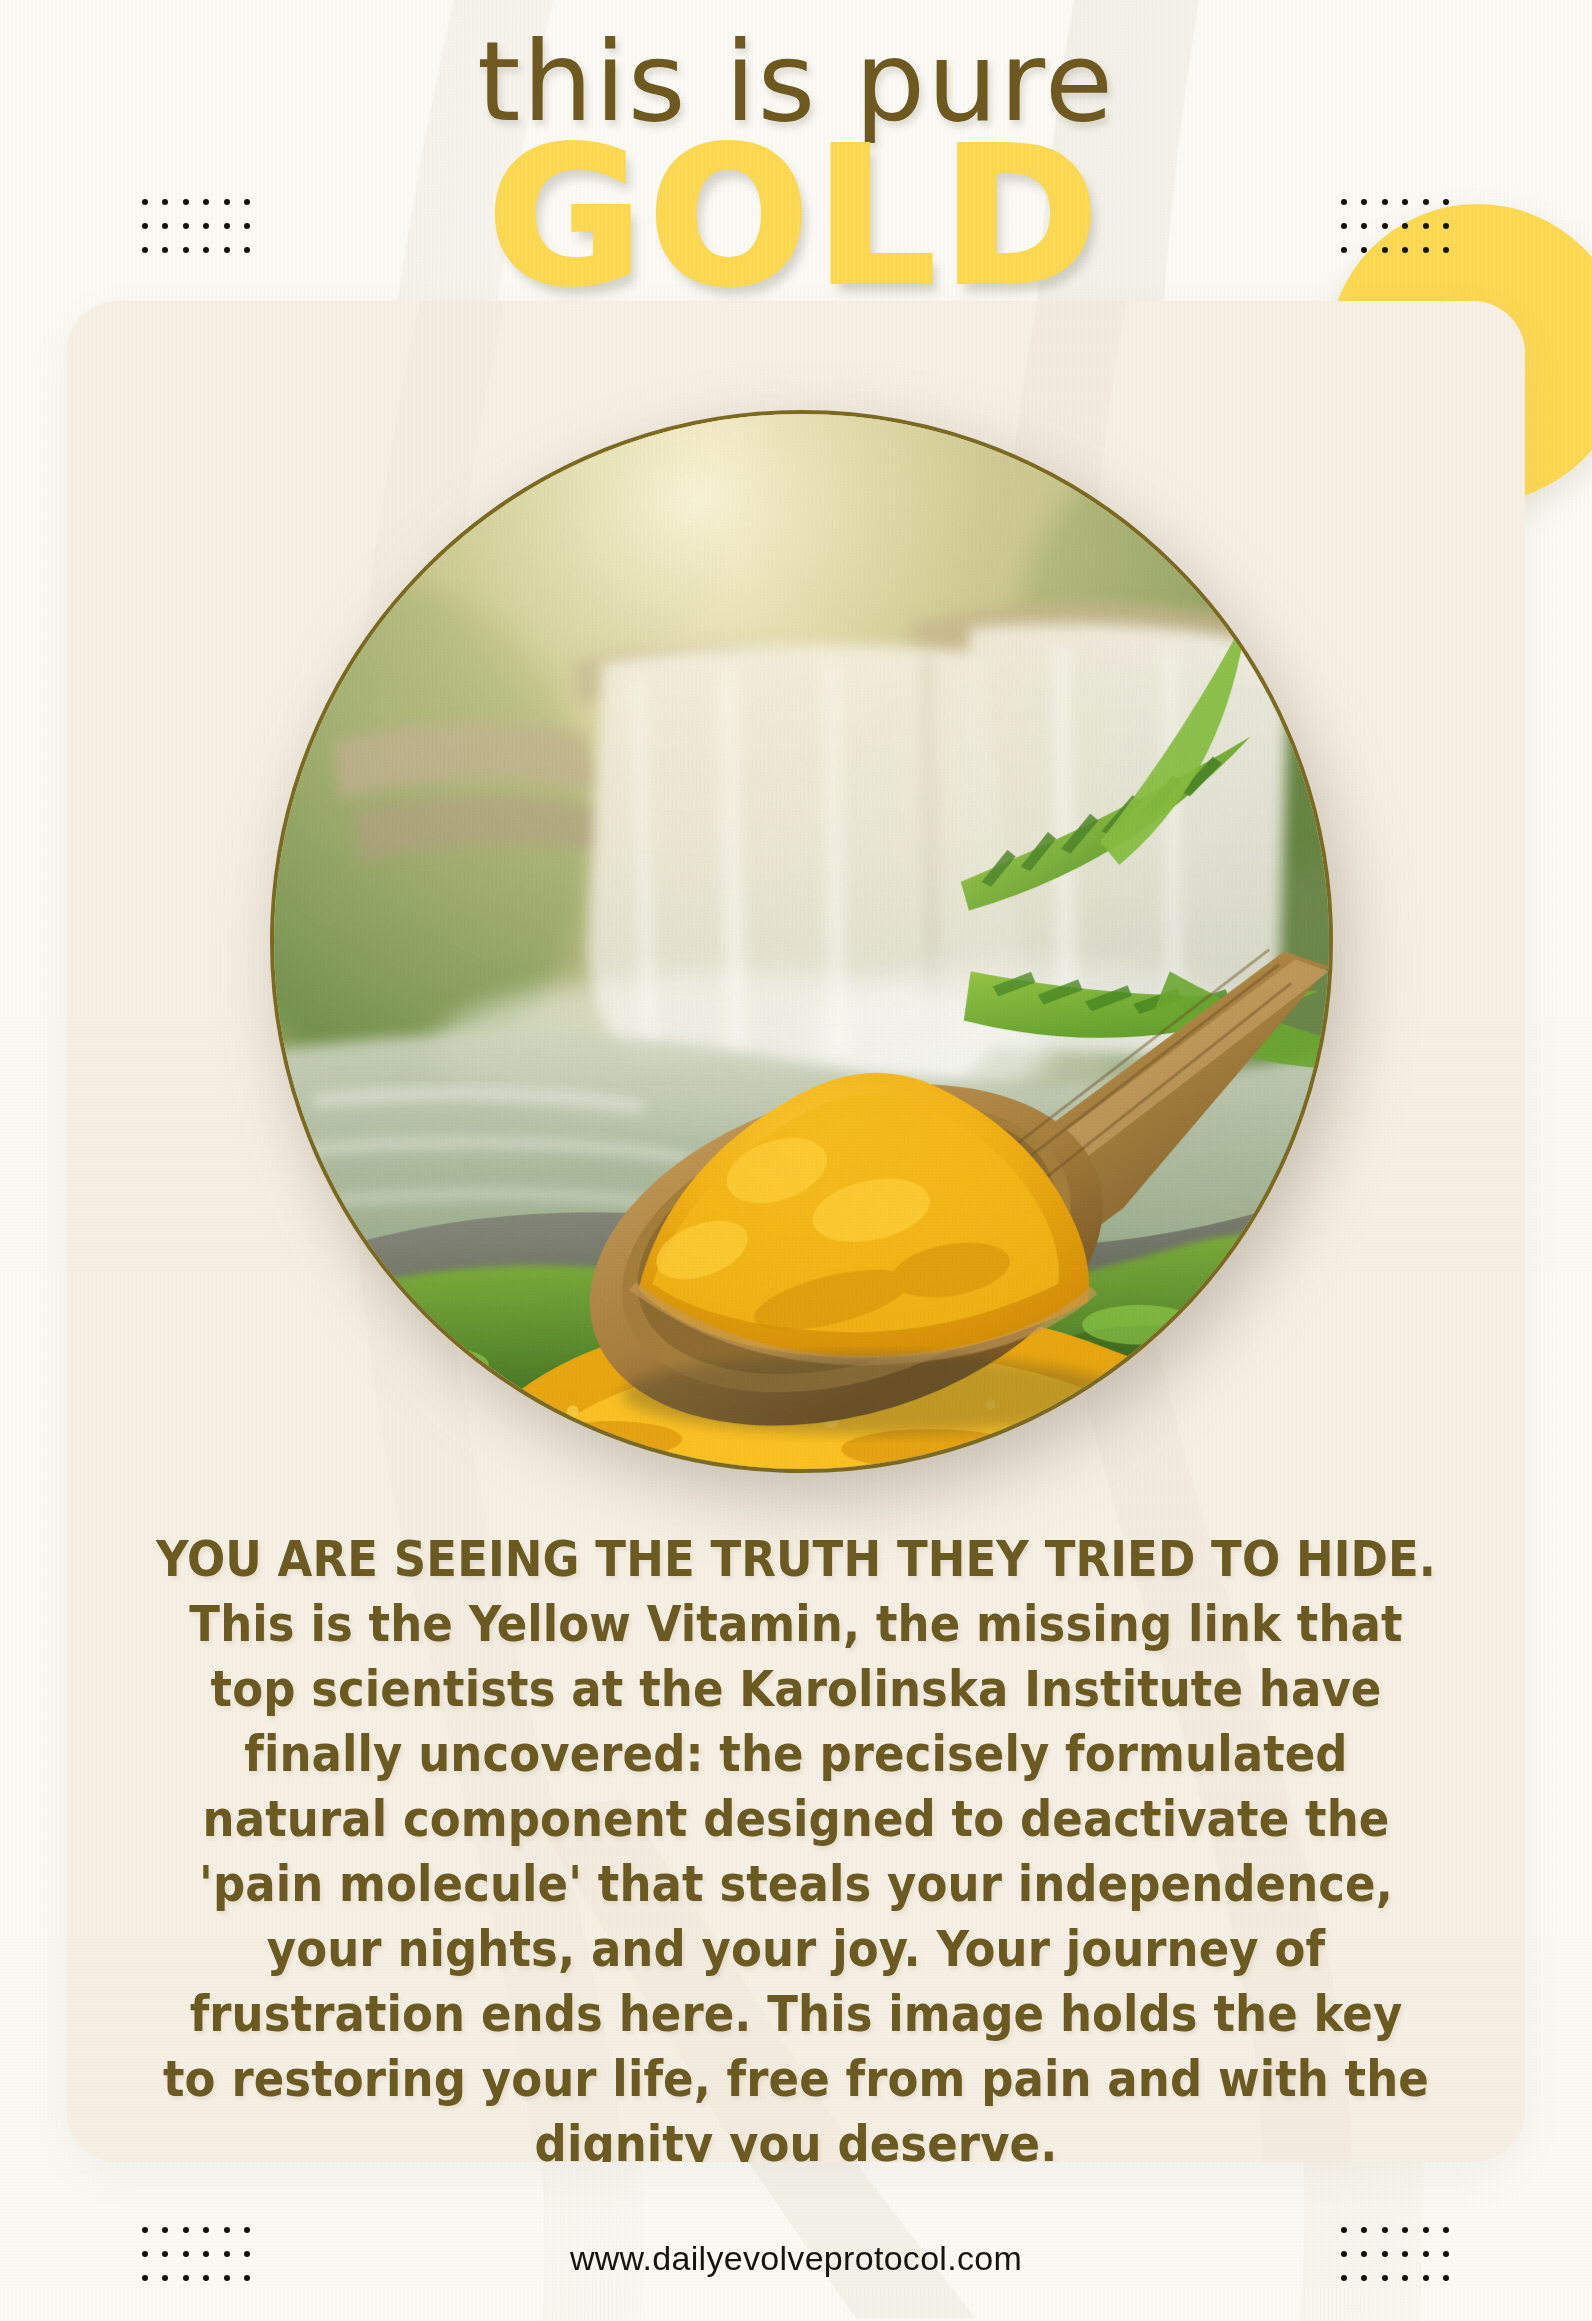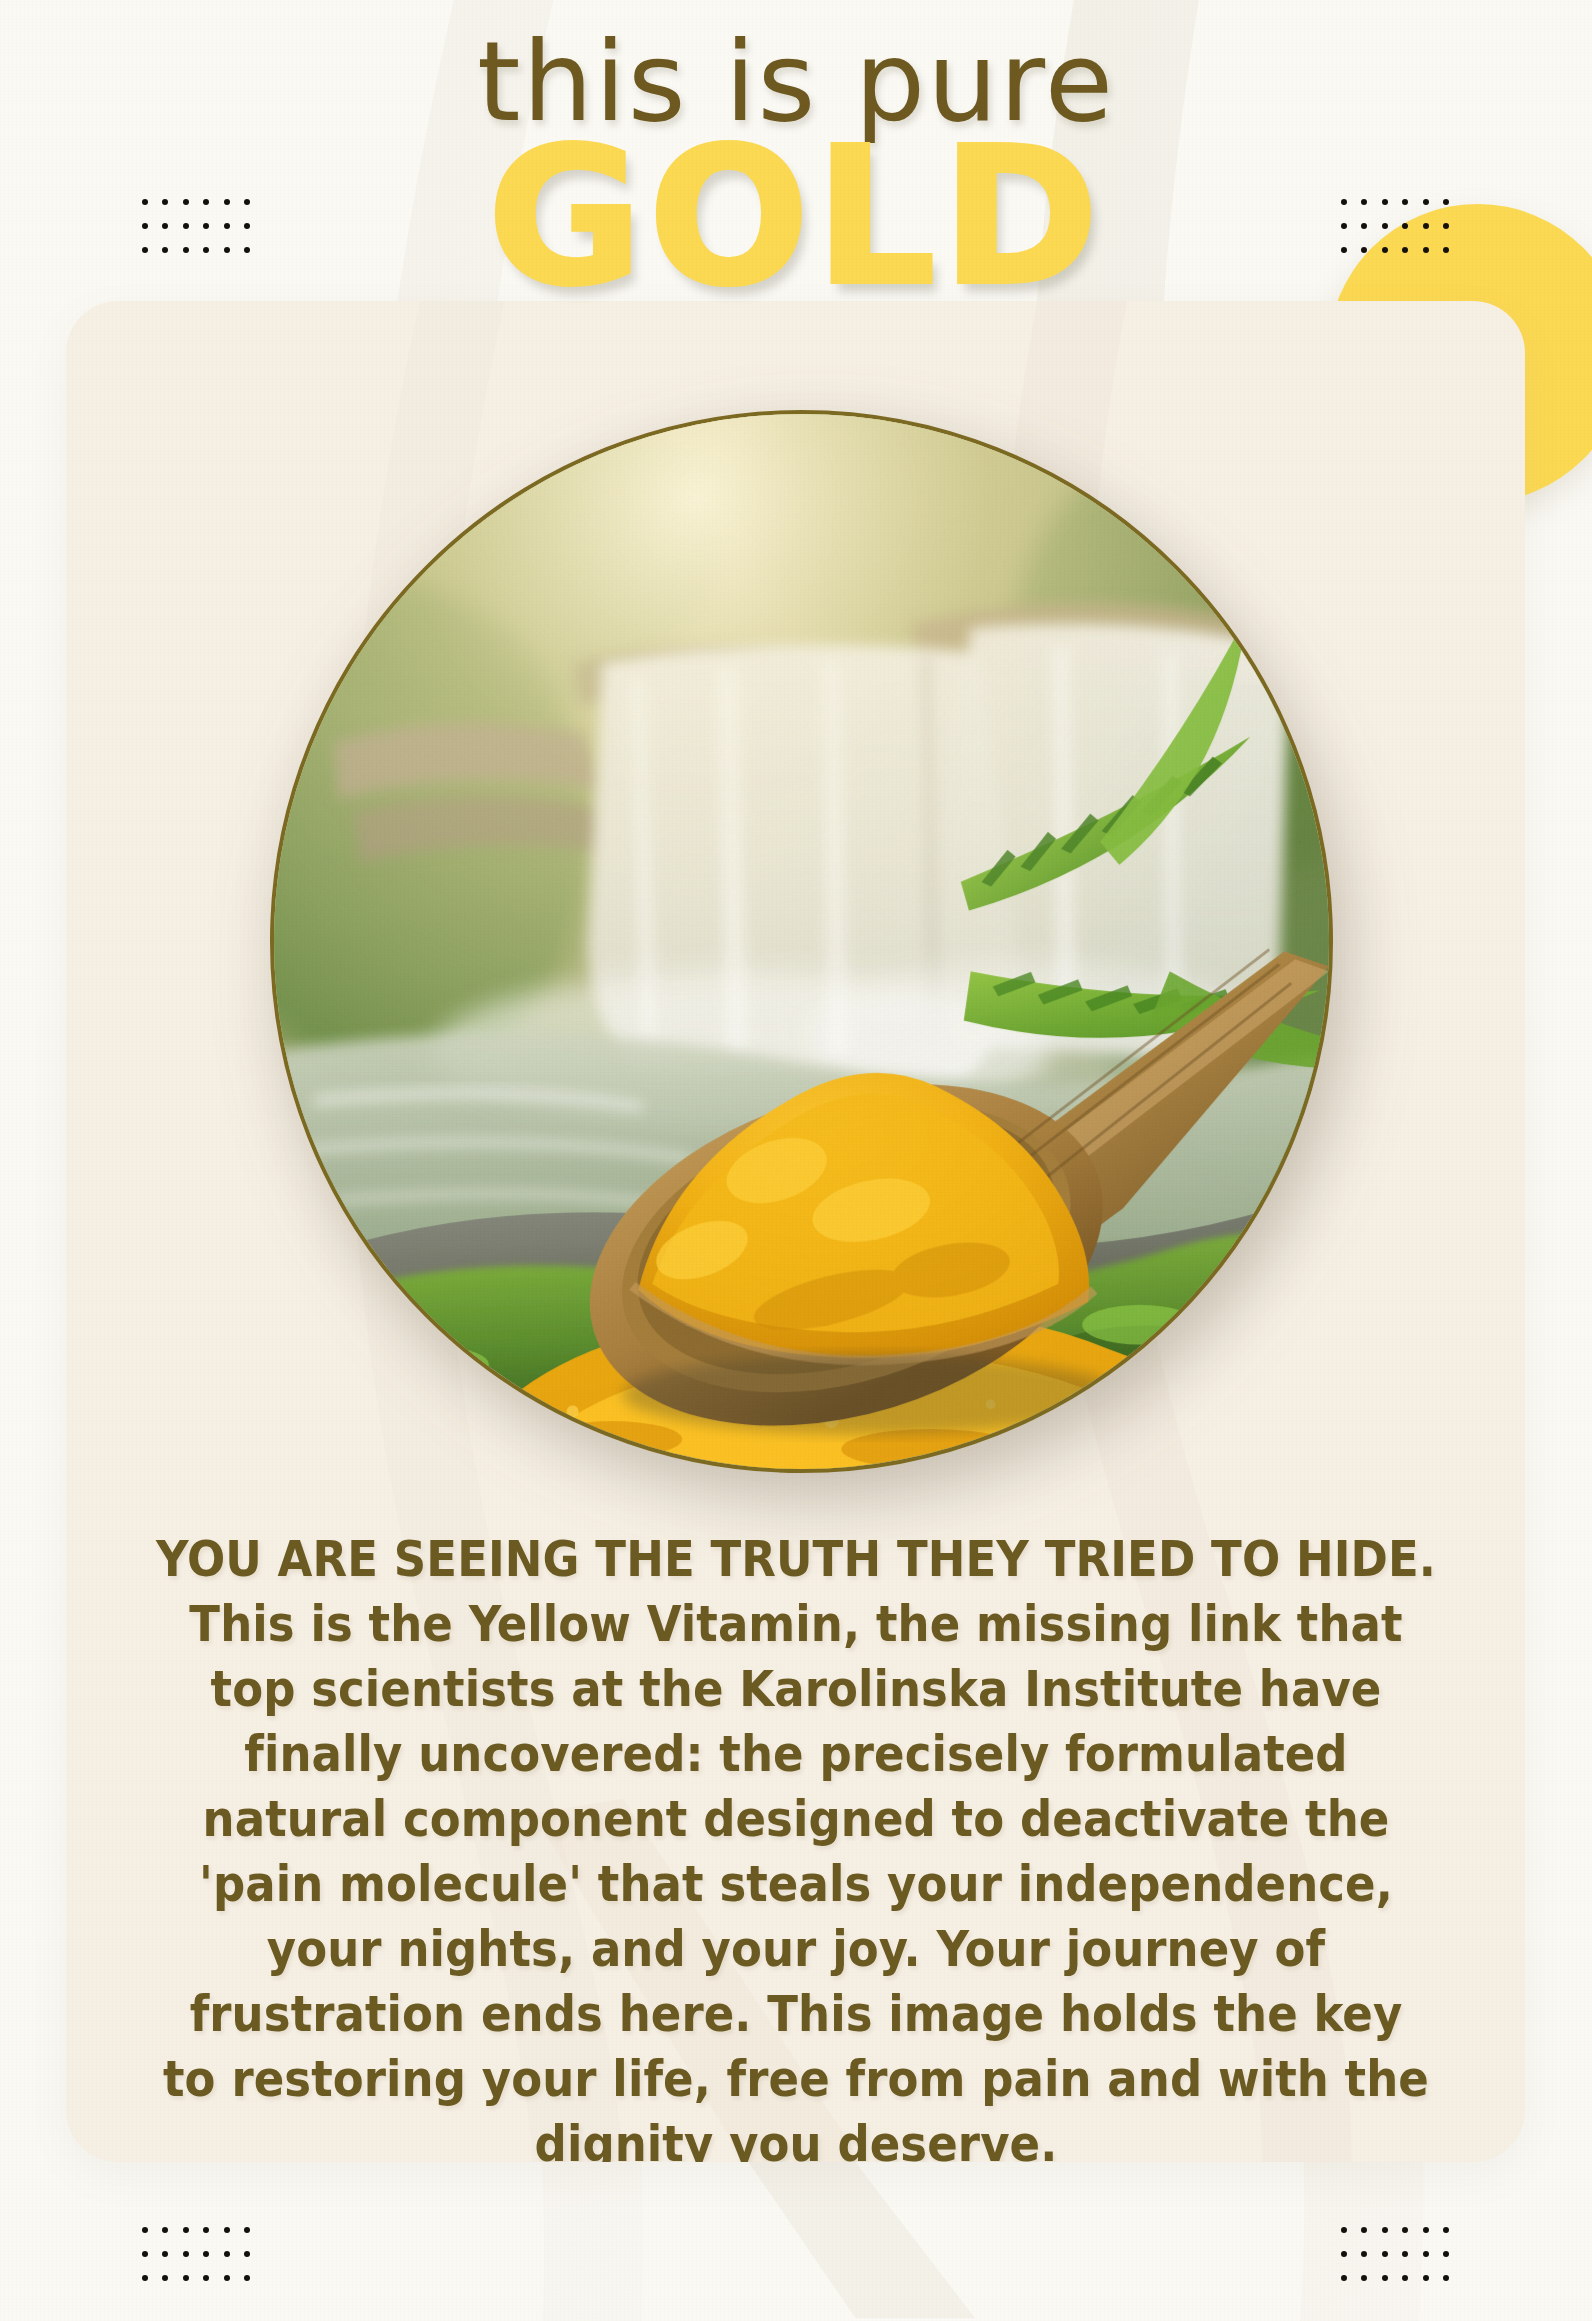--- a/index.html
+++ b/index.html
@@ -472,16 +472,17 @@
       </div>
     </div>
 
     <div class="body-copy">
       <span class="lede">YOU ARE SEEING THE TRUTH THEY TRIED TO HIDE.</span>
       <span>This is the Yellow Vitamin, the missing link that top scientists at the Karolinska Institute have finally uncovered: the precisely formulated natural component designed to deactivate the 'pain molecule' that steals your independence, your nights, and your joy. Your journey of frustration ends here. This image holds the key to restoring your life, free from pain and with the dignity you deserve.</span>
     </div>
 
   </div>
 
+  <div class="footer-url">www.dailyevolveprotocol.com</div>
 
   <div class="paper-texture"></div>
 </div>
 
 
 </body></html>

